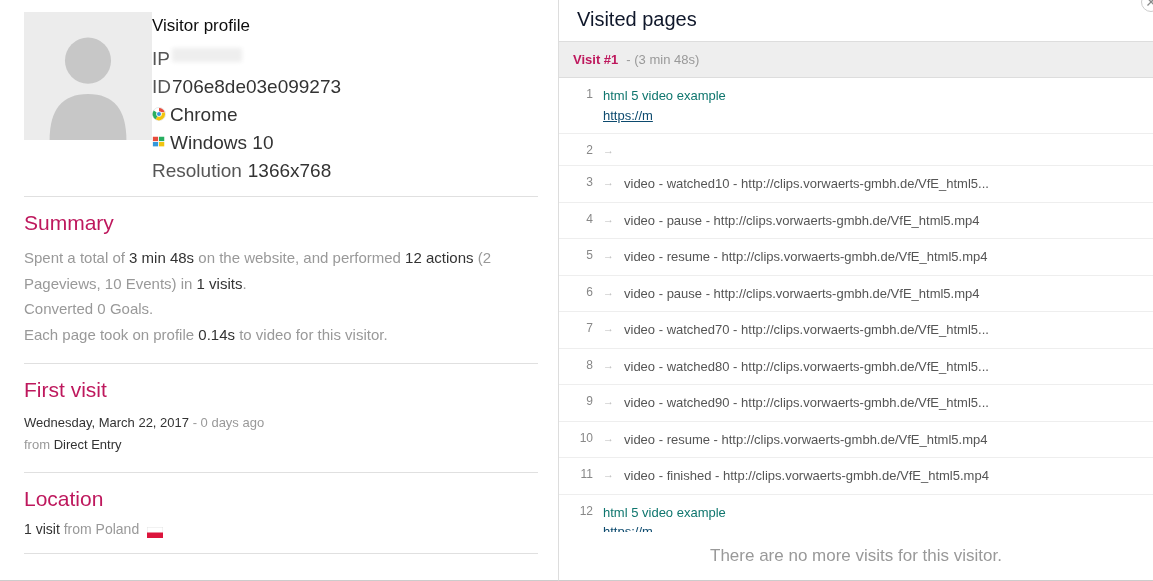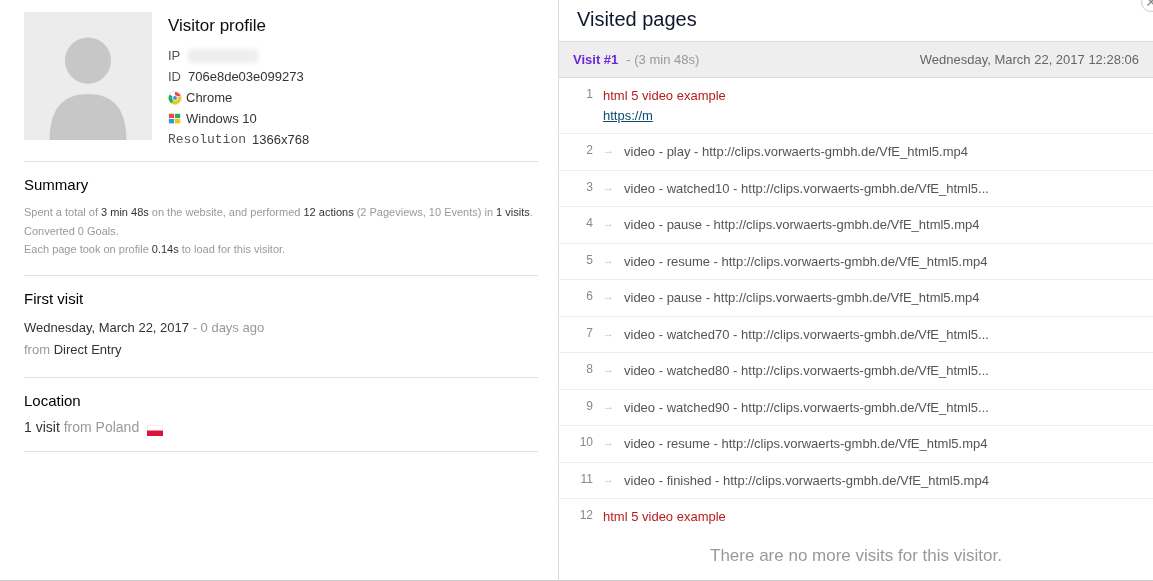--- a/index.html
+++ b/index.html
@@ -29,47 +29,47 @@
     position: relative;
   }
   .profile-top { display: flex; margin-bottom: 8px; }
   .avatar {
     width: 128px; height: 128px;
     background: linear-gradient(to bottom, #f0f0f0 0%, #e4e4e4 100%);
     position: relative;
     overflow: hidden;
   }
   .avatar svg { width: 100%; height: 100%; }
-  .profile-details { padding-left: 16px; }
+  .profile-details { padding-left: 0; }
   .profile-title { font-size: 17px; color: #0d0d0d; margin: 4px 0 12px 0; }
-  .profile-row { display: flex; align-items: center; margin-bottom: 6px; font-size: 13px; }
+  .profile-row { display: flex; align-items: flex-start; margin-bottom: 6px; font-size: 19px; }
   .profile-label { color: #555; width: 20px; }
   .ip-blur { display:inline-block; width: 70px; height: 14px; background:#eee; filter: blur(2px); border-radius:2px; vertical-align: middle;}
   .icon { width: 14px; height: 14px; display:inline-block; vertical-align: middle; margin-right:4px;}
   .section { border-top: 1px solid #e0e0e0; padding: 14px 0 16px 0; }
-  .section-title { font-size: 15px; color: #000000; margin-bottom: 10px; }
-  .summary-text { color: #999; line-height: 1.7; font-size: 11px;}
+  .section-title { font-size: 21px; color: #be185d; margin-bottom: 10px; }
+  .summary-text { color: #999; line-height: 1.7; font-size: 15px;}
   .summary-text .hl { color: #333; }
   .firstvisit-text { color:#999; line-height:1.7; font-size:13px;}
   .firstvisit-text .hl { color:#333; }
   .loc-text { color:#999; font-size:14px;}
   .loc-text .hl { color:#333;}
   .flag { display:inline-block; width:16px; height:11px; vertical-align:middle; margin-left:4px;}
 
   .right-heading { font-size:20px; color:#0f172a; padding: 8px 8px 10px 18px; }
   .visit-header { background:#eee; border-top:1px solid #ddd; border-bottom:1px solid #ddd; padding:10px 14px; display:flex; align-items:center; font-size:13px;}
-  .visit-header .label { font-weight:bold; color:#6d28d9; margin-right:8px;}
+  .visit-header .label { font-weight:bold; color:#be185d; margin-right:8px;}
   .visit-header .dur { color:#999;}
   .visit-header .date { margin-left:auto; color:#666;}
   .visit-rows { overflow-y:auto; flex:1;}
   .vrow { display:flex; align-items:flex-start; padding:8px 10px; border-bottom:1px solid #eee; font-size:13px;}
   .vrow .num { width:24px; text-align:right; color:#888; font-size:12px; padding-top:1px; flex-shrink:0;}
   .vrow .arrow { color:#bbb; padding:0 10px; font-size:11px; padding-top:2px; flex-shrink:0;}
   .vrow .content { color:#555; line-height:1.5; }
-  .vrow .page-title { color:#b91c1c; }
+  .vrow .page-title { color:#0f766e; }
   .vrow .page-url { color:#0c4a6e; display:block; }
   .no-more { text-align:center; color:#999; padding:14px; font-size:17px;}
   .close-corner {
     position:absolute; top:0; right:0; width:20px; height:20px;
     border-radius:50%; background:#fff; border:1px solid #ccc;
     display:flex; align-items:center; justify-content:center;
     font-size:14px; color:#888; transform:translate(40%,-40%);
   }
 </style>
 </head>
@@ -113,32 +113,32 @@
             <svg viewBox="0 0 16 16">
                 <rect x="1" y="2" width="6" height="5" fill="#e74c3c"></rect>
                 <rect x="8" y="2" width="6" height="5" fill="#27ae60"></rect>
                 <rect x="1" y="8" width="6" height="5" fill="#3498db"></rect>
                 <rect x="8" y="8" width="6" height="5" fill="#f1c40f"></rect>
               </svg>
           </span>
           <span>Windows 10</span>
         </div>
         <div class="profile-row">
-          <span style="color:#555;margin-right:6px;font-family:Liberation Mono, monospace;">Resolution</span>
+          <span style="color:#555;margin-right:6px;">Resolution</span>
           <span>1366x768</span>
         </div>
       </div>
     </div>
 
     <div class="section">
       <div class="section-title">Summary</div>
       <div class="summary-text">
         <span>Spent a total of </span><span class="hl">3 min 48s</span><span> on the website, and performed </span><span class="hl">12 actions</span><span> (2 Pageviews, 10 Events) in </span><span class="hl">1 visits</span><span>.</span><br>
         <span>Converted 0 Goals.</span><br>
-        <span>Each page took on profile </span><span class="hl">0.14s</span><span> to load for this visitor.</span>
+        <span>Each page took on profile </span><span class="hl">0.14s</span><span> to video for this visitor.</span>
       </div>
     </div>
 
     <div class="section">
       <div class="section-title">First visit</div>
       <div class="firstvisit-text">
         <span class="hl">Wednesday, March 22, 2017</span><span> - 0 days ago</span><br>
         <span>from </span><span class="hl">Direct Entry</span>
       </div>
     </div>
@@ -157,31 +157,29 @@
     </div>
     <div style="border-top:1px solid #e0e0e0;"></div>
   </div>
 
   <div class="right-panel">
     <div class="close-corner">✕</div>
     <div class="right-heading">Visited pages</div>
     <div class="visit-header">
       <span class="label">Visit #1</span>
       <span class="dur"> - (3 min 48s)</span>
-      <span class="date">Wednesday, March 22, 2017 12:28:06</span>
     </div>
     <div class="visit-rows" id="visit-rows">
         <div class="vrow">
           <div class="num">1</div>
           <div class="content" style="padding-left: 10px;"><span class="page-title">html 5 video example</span><a class="page-url" href="#">https://m</a></div>
         </div>
         <div class="vrow">
           <div class="num">2</div>
           <div class="arrow">→</div>
-          <div class="content">video - play - http://clips.vorwaerts-gmbh.de/VfE_html5.mp4</div>
         </div>
         <div class="vrow">
           <div class="num">3</div>
           <div class="arrow">→</div>
           <div class="content">video - watched10 - http://clips.vorwaerts-gmbh.de/VfE_html5...</div>
         </div>
         <div class="vrow">
           <div class="num">4</div>
           <div class="arrow">→</div>
           <div class="content">video - pause - http://clips.vorwaerts-gmbh.de/VfE_html5.mp4</div>

